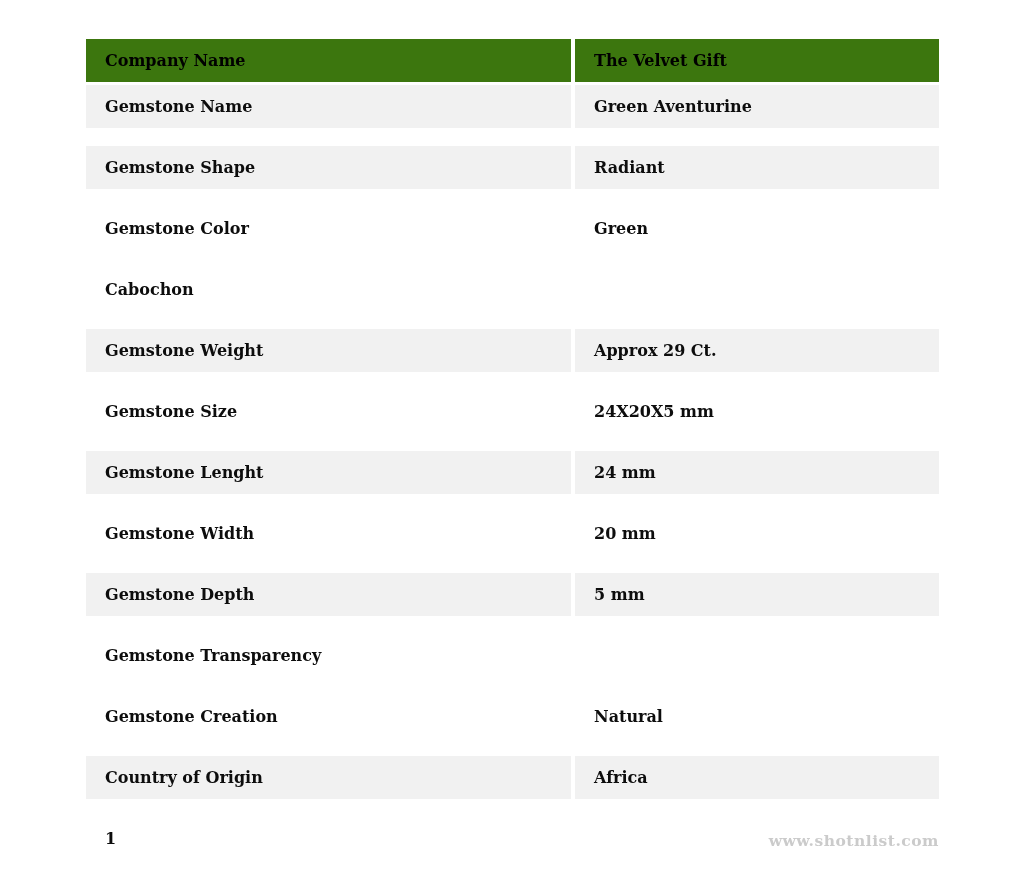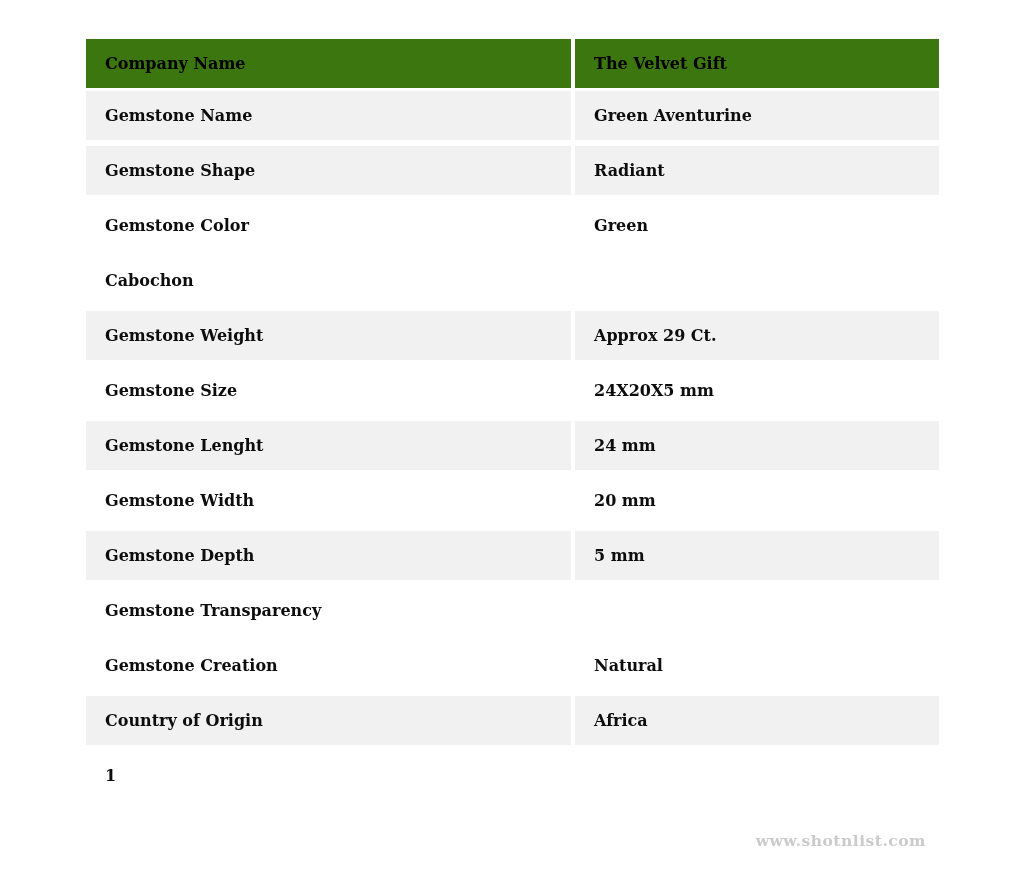--- a/index.html
+++ b/index.html
@@ -16,28 +16,28 @@
   }
   .spec-table {
     position: absolute;
     left: 86px;
     top: 39px;
     width: 853px;
   }
   .row {
     display: flex;
     gap: 4px;            
-    margin-bottom: 6px;  
+    margin-bottom: 18px;  
   }
   .row.header-row {
     margin-bottom: 3px;
   }
   .cell {
     box-sizing: border-box;
-    height: 49px;
+    height: 43px;
     display: flex;
     align-items: center;
     padding-left: 19px;
     padding-right: 8px;
     font-weight: bold;
     font-size: 16px;
     color: #0d0d0d;
     white-space: nowrap;
     overflow: hidden;
   }
@@ -45,21 +45,21 @@
   .cell.value-cell { width: 364px; }
   .header-row .cell {
     background: #3c760e;
     color: #000000;
   }
   .row-white .cell { background: #ffffff; }
   .row-alt .cell   { background: #f1f1f1; }
   .watermark {
     position: absolute;
     top: 831px;
-    right: 98px;
+    right: 85px;
     font-weight: bold;
     font-size: 15.5px;
     color: #cbcbcb;
     letter-spacing: 0.5px;
   }
 </style>
 </head>
 <body>
 
 <div class="spec-table">

